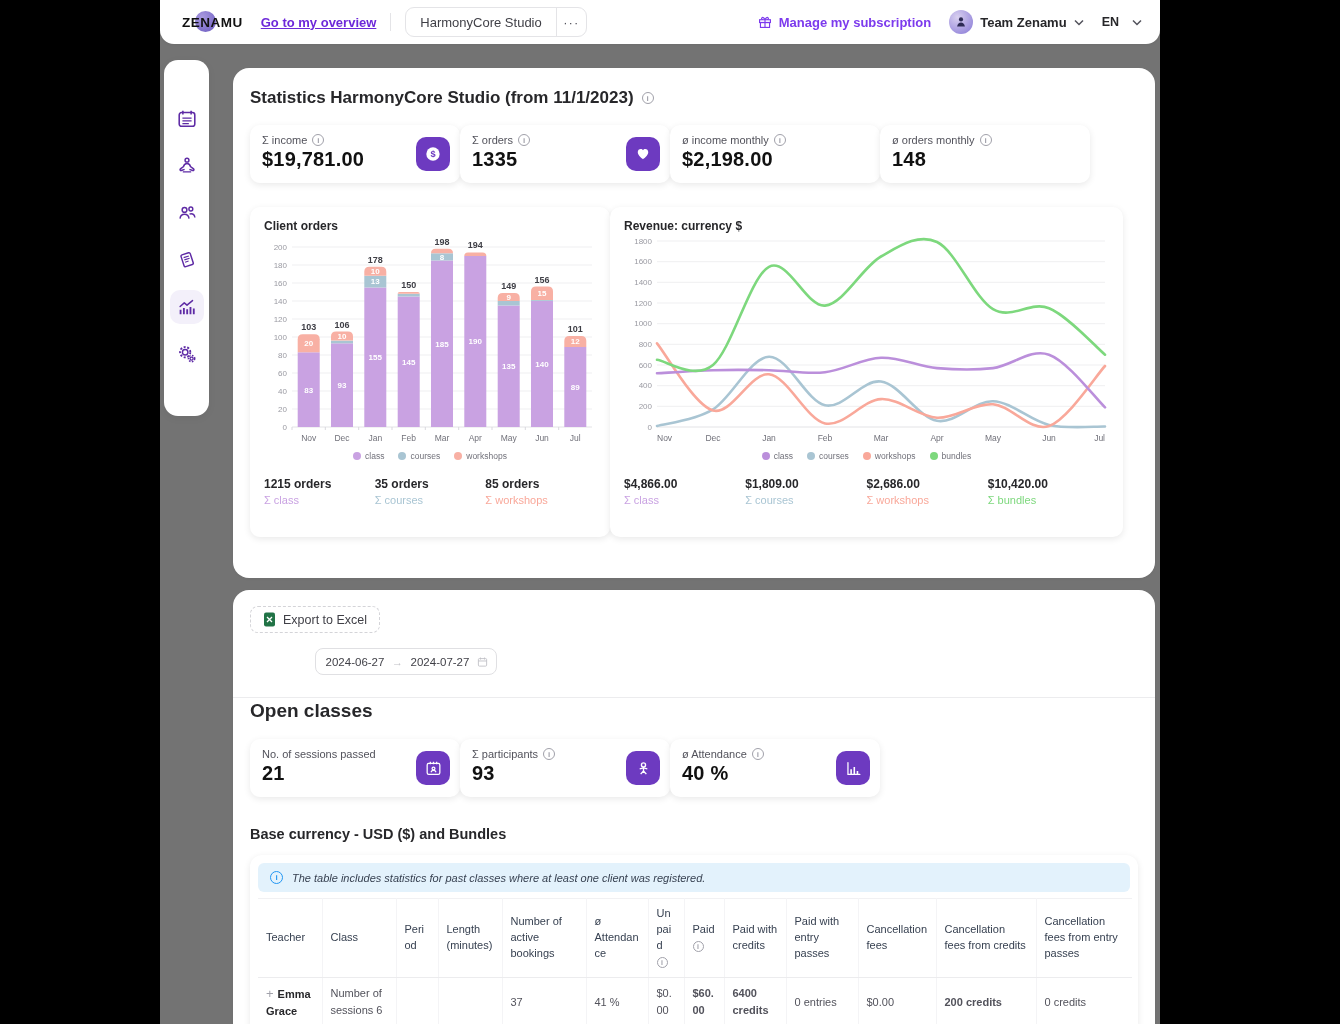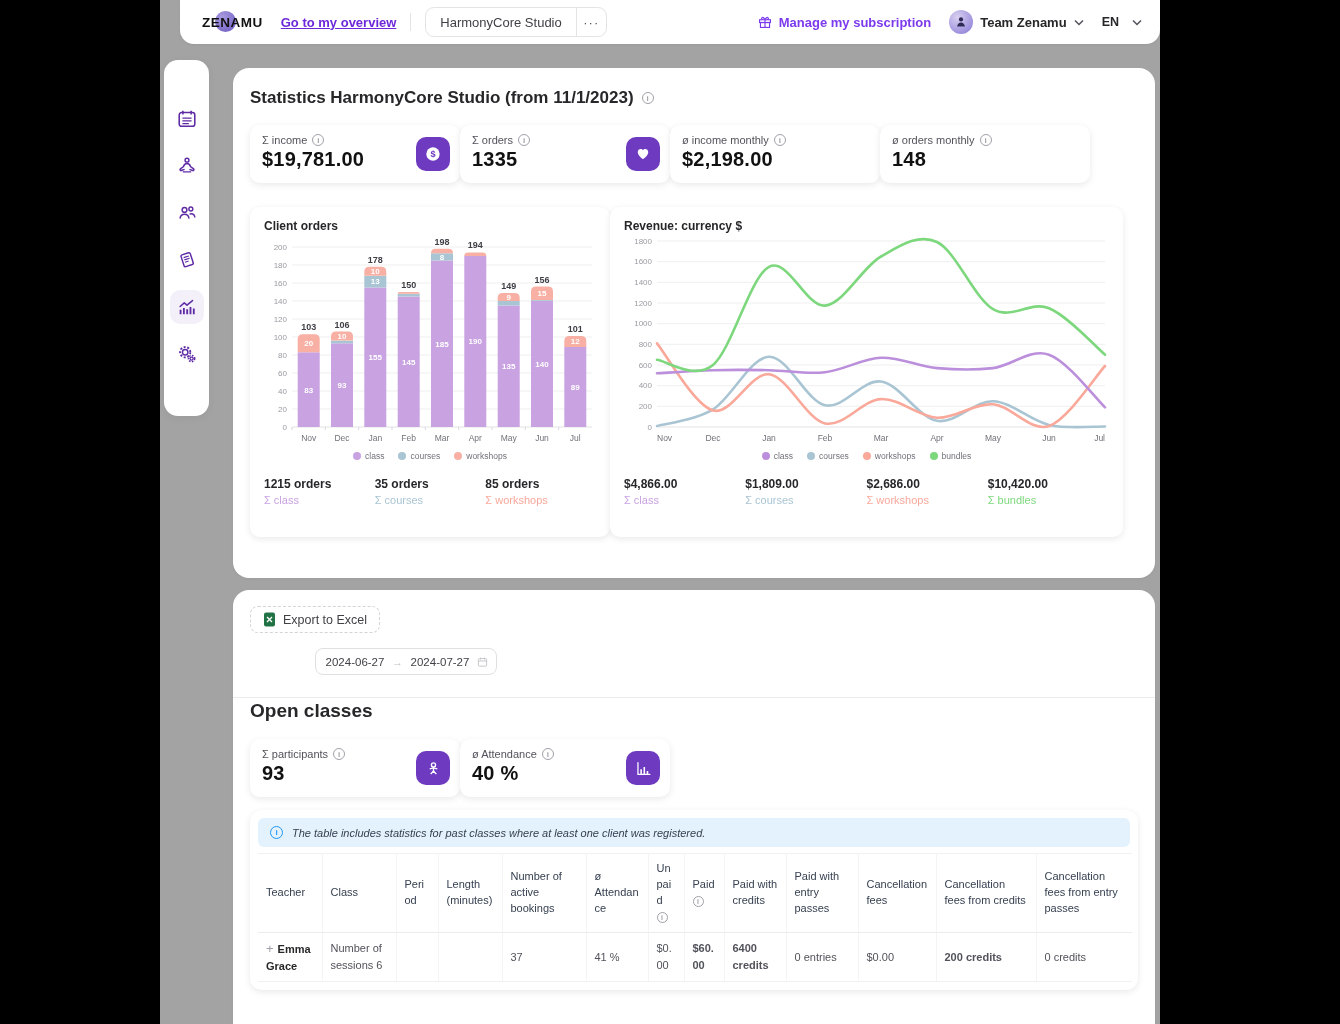--- a/index.html
+++ b/index.html
@@ -1,17 +1,17 @@
 <!DOCTYPE html>
 <html><head>
 <meta charset="utf-8">
 <style>
   * { margin:0; padding:0; box-sizing:border-box; }
   html,body { width:1340px; height:1024px; overflow:hidden; background:#000; font-family:"Liberation Sans", sans-serif; }
-  .app { position:absolute; left:160px; top:0; width:1000px; height:1024px; background:#a3a3a3;padding-left:20px; }
+  .app { position:absolute; left:160px; top:0; width:1000px; height:1024px; background:#737373; }
 
   
   .topbar { position:relative; z-index:5; height:44px; background:#fff; border-radius:0 0 14px 14px; display:flex; align-items:center; padding:0 18px 0 22px; box-shadow:0 1px 3px rgba(0,0,0,.05); }
   .logo { position:relative; font-weight:800; font-size:13.5px; letter-spacing:.5px; color:#111; margin-right:18px; }
   .logo .orb { position:absolute; left:13px; top:-4px; width:21px; height:21px; border-radius:50%; background:radial-gradient(circle at 35% 30%, #a99ae0, #7c6cc9 70%, #6a59ba); z-index:-1; }
   .ovw-link { color:#6d28d9; font-size:13px; font-weight:600; text-decoration:underline; margin-right:14px; cursor:pointer; }
   .tb-sep { width:1px; height:18px; background:#e4e4e7; margin-right:14px; }
   .studio-group { display:flex; align-items:stretch; border:1px solid #e4e4e7; border-radius:9px; overflow:hidden; height:30px; background:#fff; }
   .studio-btn { padding:0 14px; font-size:13px; color:#3f3f46; display:flex; align-items:center; cursor:pointer; }
   .more-btn { border-left:1px solid #e4e4e7; width:30px; display:flex; align-items:center; justify-content:center; color:#52525b; font-size:13px; letter-spacing:1px; cursor:pointer; }
@@ -438,20 +438,34 @@
           </svg>
       </div>
 
       <div class="divider"></div>
 
       <div class="open-heading">Open classes</div>
 
       <div class="statrow">
         <div class="statcard">
           <div class="lbl">
+              <span>No. of sessions passed</span>
+            </div>
+          <div class="val">21</div>
+          <div class="badge">
+            <svg width="19" height="19" viewBox="0 0 24 24" fill="none" stroke="#fff" stroke-width="1.6">
+                <rect x="4" y="5.5" width="16" height="14" rx="2"></rect>
+                <path d="M8 3.5v3M12 3.5v3M16 3.5v3"></path>
+                <circle cx="12" cy="12" r="1.8"></circle>
+                <path d="M8.8 16.8c.5-1.6 1.8-2.4 3.2-2.4s2.7.8 3.2 2.4"></path>
+              </svg>
+          </div>
+        </div>
+        <div class="statcard">
+          <div class="lbl">
               <span>Σ participants</span>
               <i class="info-i">i</i>
             </div>
           <div class="val">93</div>
           <div class="badge">
             <svg width="19" height="19" viewBox="0 0 24 24" fill="none" stroke="#fff" stroke-width="1.7">
                 <circle cx="12" cy="7.5" r="2.6"></circle>
                 <path d="M12 10.1v5M12 15.1l-3.6 4M12 15.1l3.6 4M7.2 12.4l4.8-1.2M16.8 12.4l-4.8-1.2"></path>
               </svg>
           </div>
@@ -464,20 +478,21 @@
           <div class="val">40 %</div>
           <div class="badge">
             <svg width="19" height="19" viewBox="0 0 24 24" fill="none" stroke="#fff" stroke-width="1.6">
                 <path d="M5 4.5v15h15" stroke-linecap="round"></path>
                 <path d="M9 19v-6M13 19v-9M17 19v-4" stroke-width="2"></path>
               </svg>
           </div>
         </div>
       </div>
 
+      <div class="base-heading">Base currency - USD ($) and Bundles</div>
 
       <div class="table-card">
         <div class="alert">
           <i class="ai">i</i>
           <span class="txt">The table includes statistics for past classes where at least one client was registered.</span>
         </div>
         <table class="data" id="stats-table">
           <colgroup id="cg">
               <col style="width:64px">
               <col style="width:74px">

